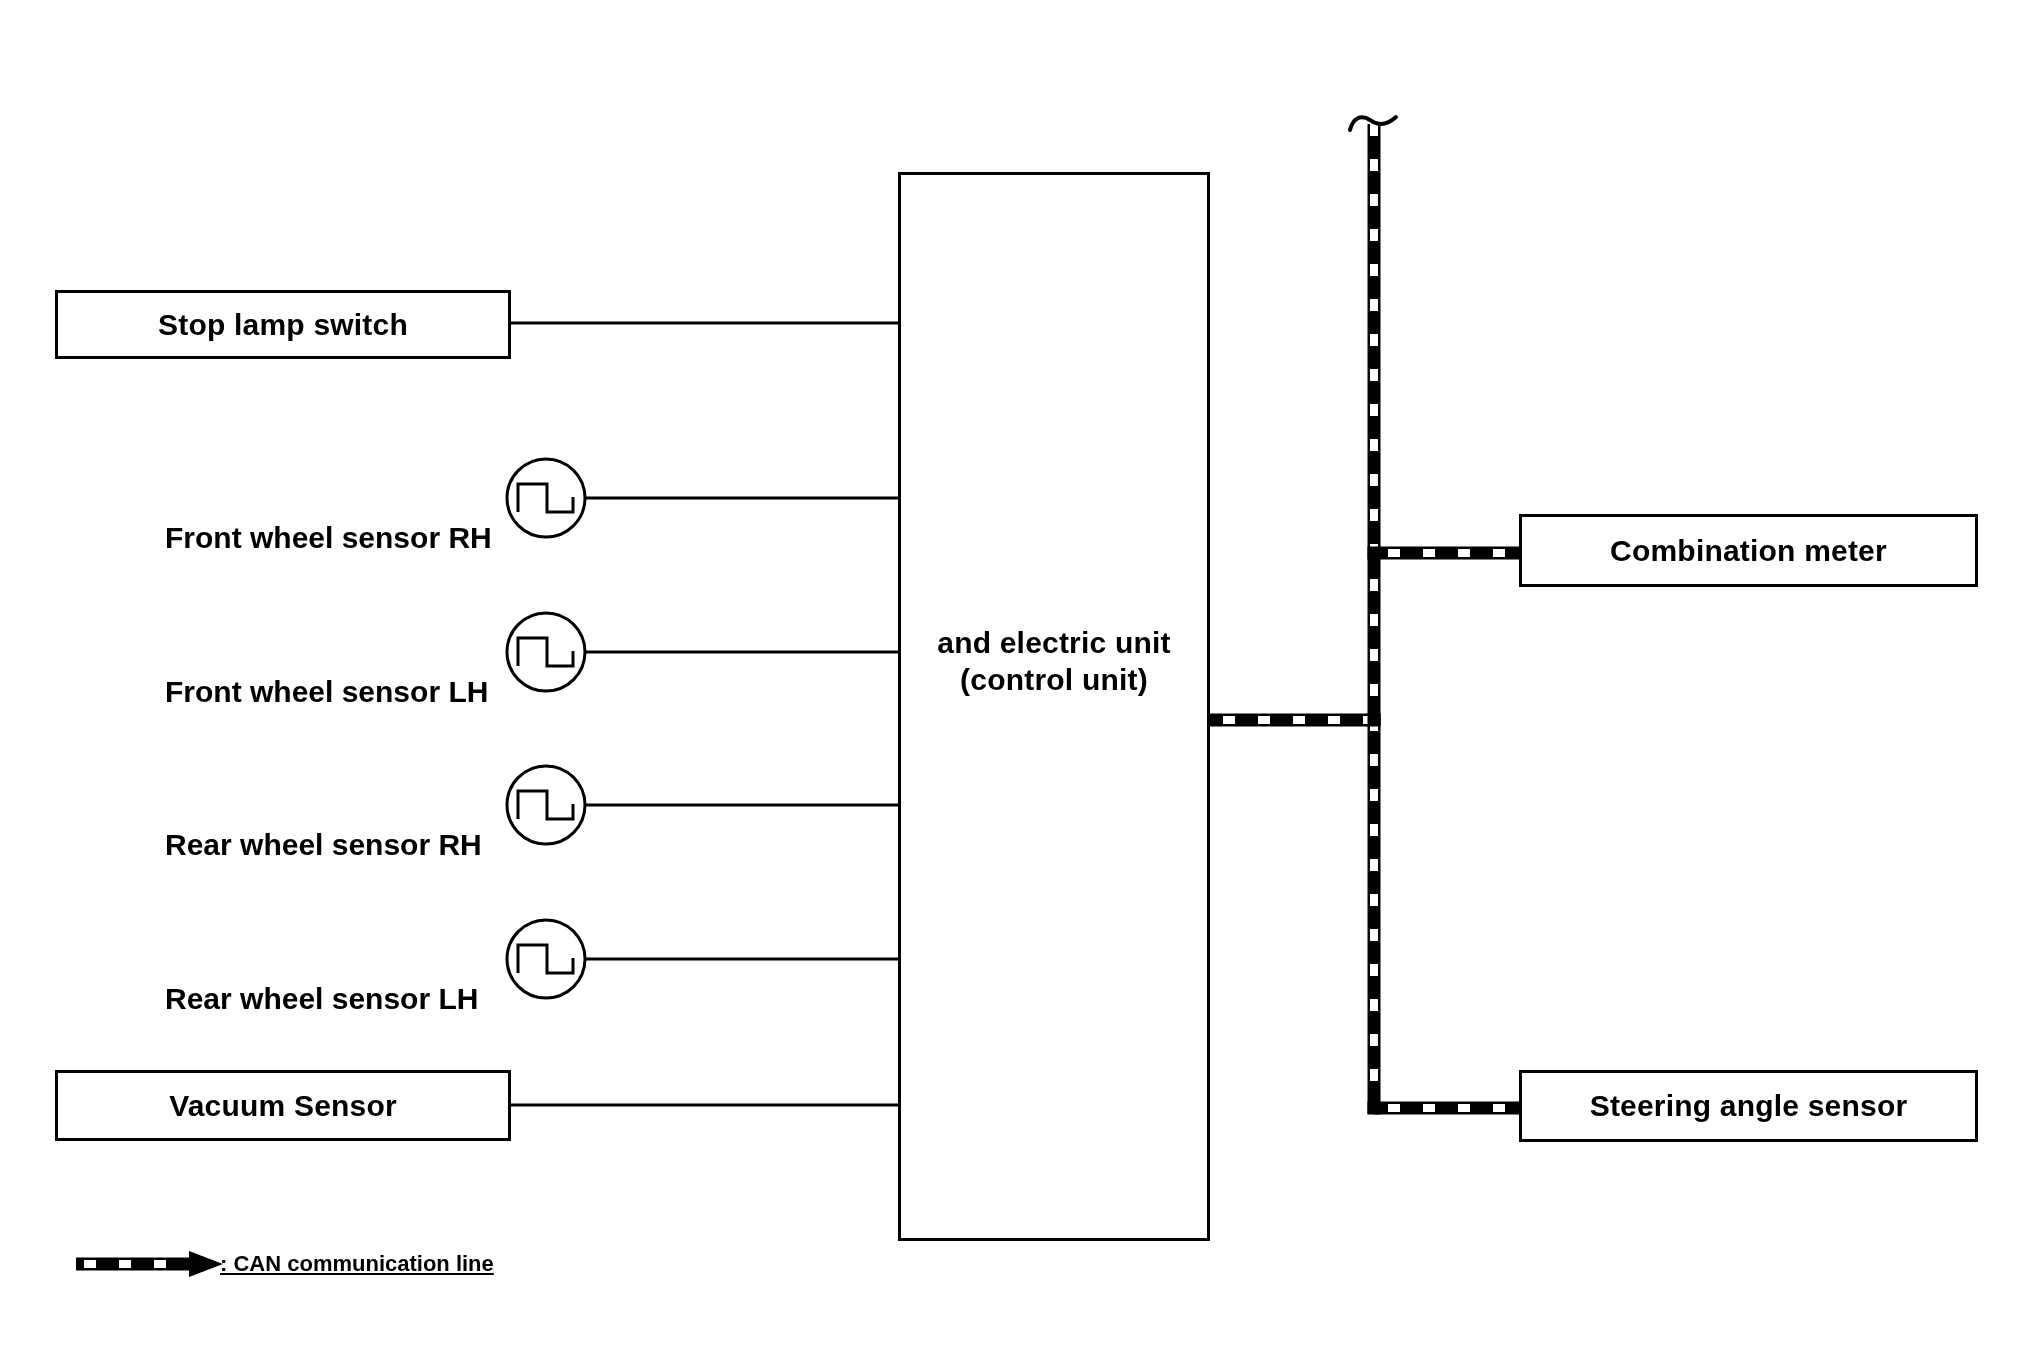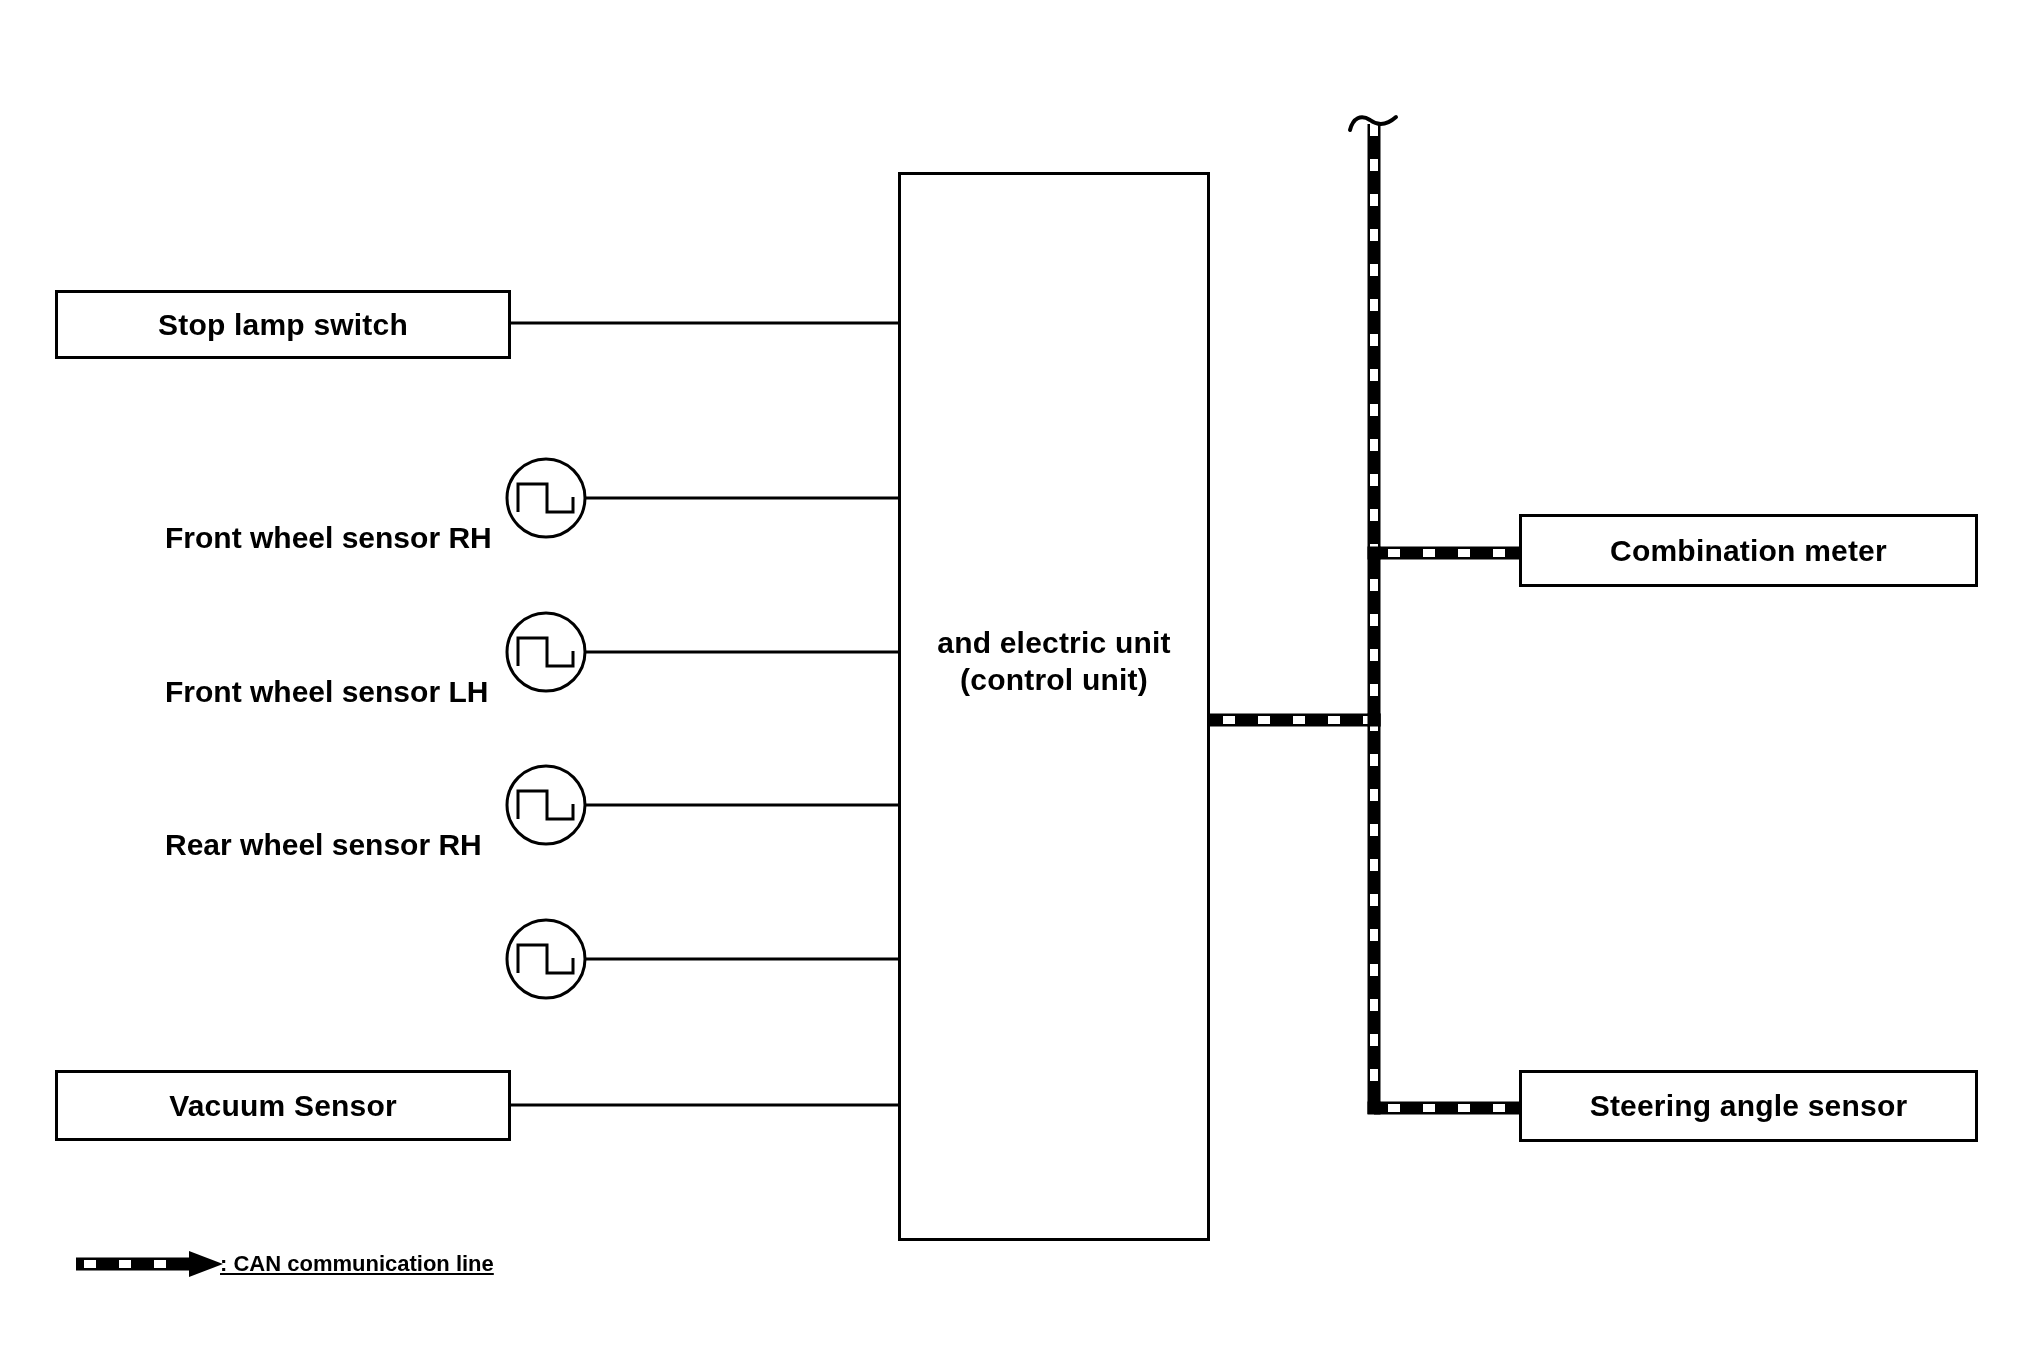--- a/index.html
+++ b/index.html
@@ -117,20 +117,21 @@
     <span>Stop lamp switch</span>
   </div>
 
   <div class="box" style="left:55px; top:1070px; width:456px; height:71px;">
     <span>Vacuum Sensor</span>
   </div>
 
   <div class="slabel" style="top:478px;">Front wheel sensor RH</div>
   <div class="slabel" style="top:632px;">Front wheel sensor LH</div>
   <div class="slabel" style="top:785px;">Rear wheel sensor RH</div>
+  <div class="slabel" style="top:939px;">Rear wheel sensor LH</div>
 
   <div class="box" style="left:898px; top:172px; width:312px; height:1069px;">
     <div class="abs-text">
       <div>and electric unit</div>
       <div>(control unit)</div>
     </div>
   </div>
 
   <div class="box" style="left:1519px; top:514px; width:459px; height:73px;">
     <span>Combination meter</span>

